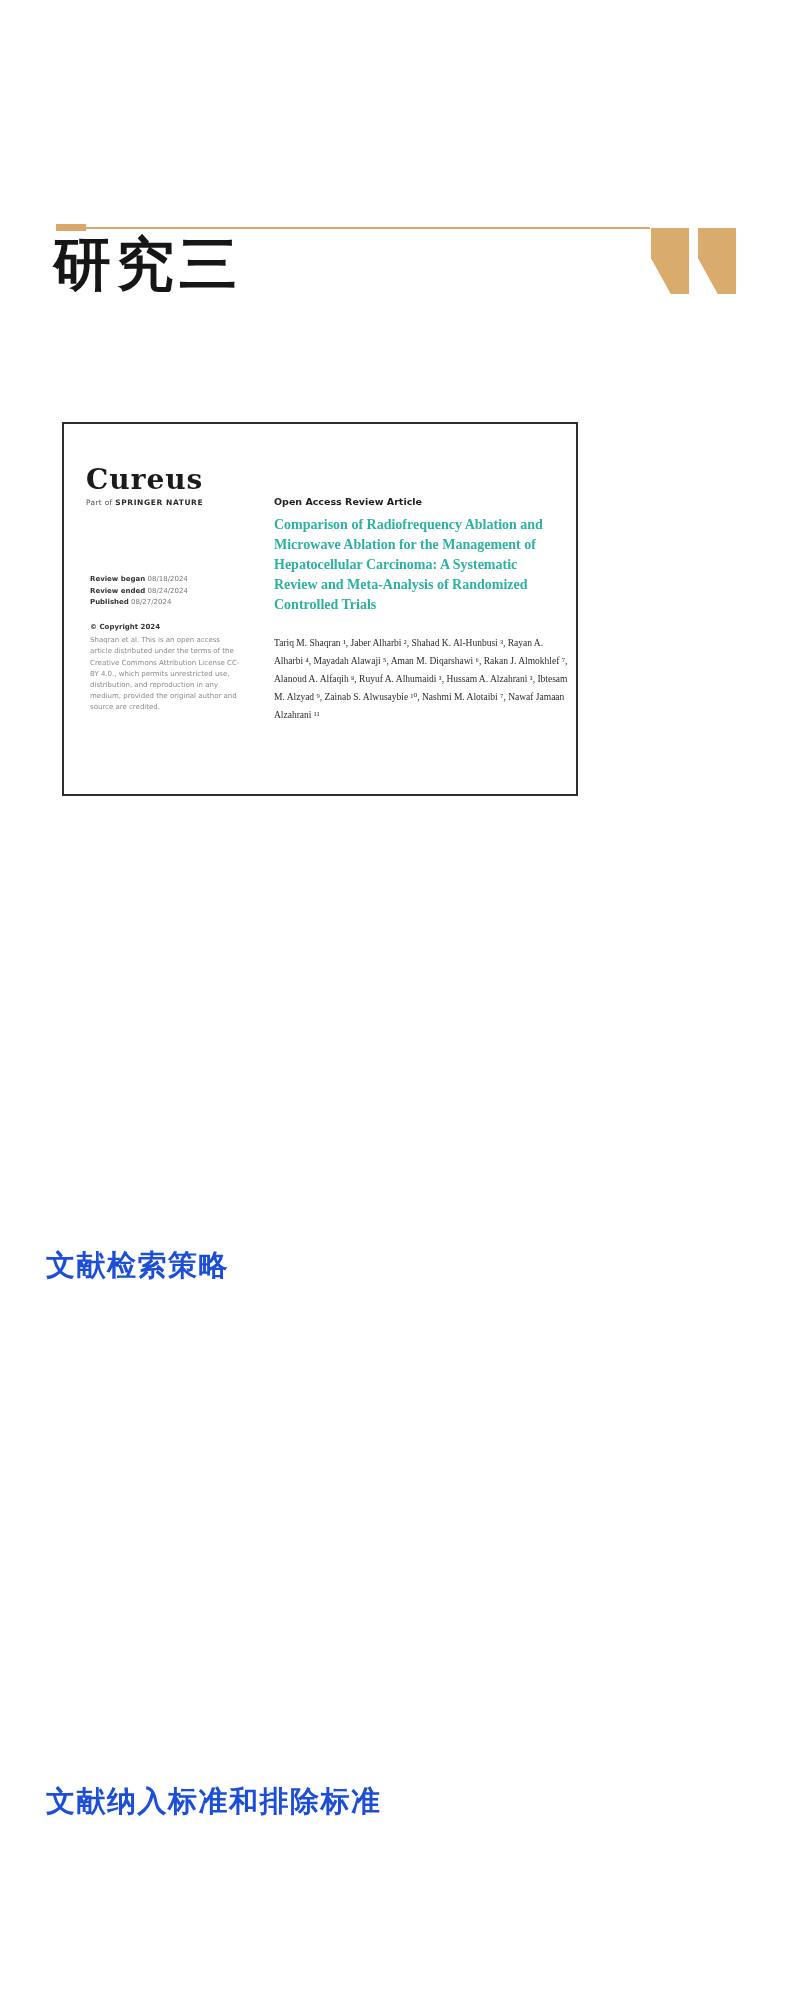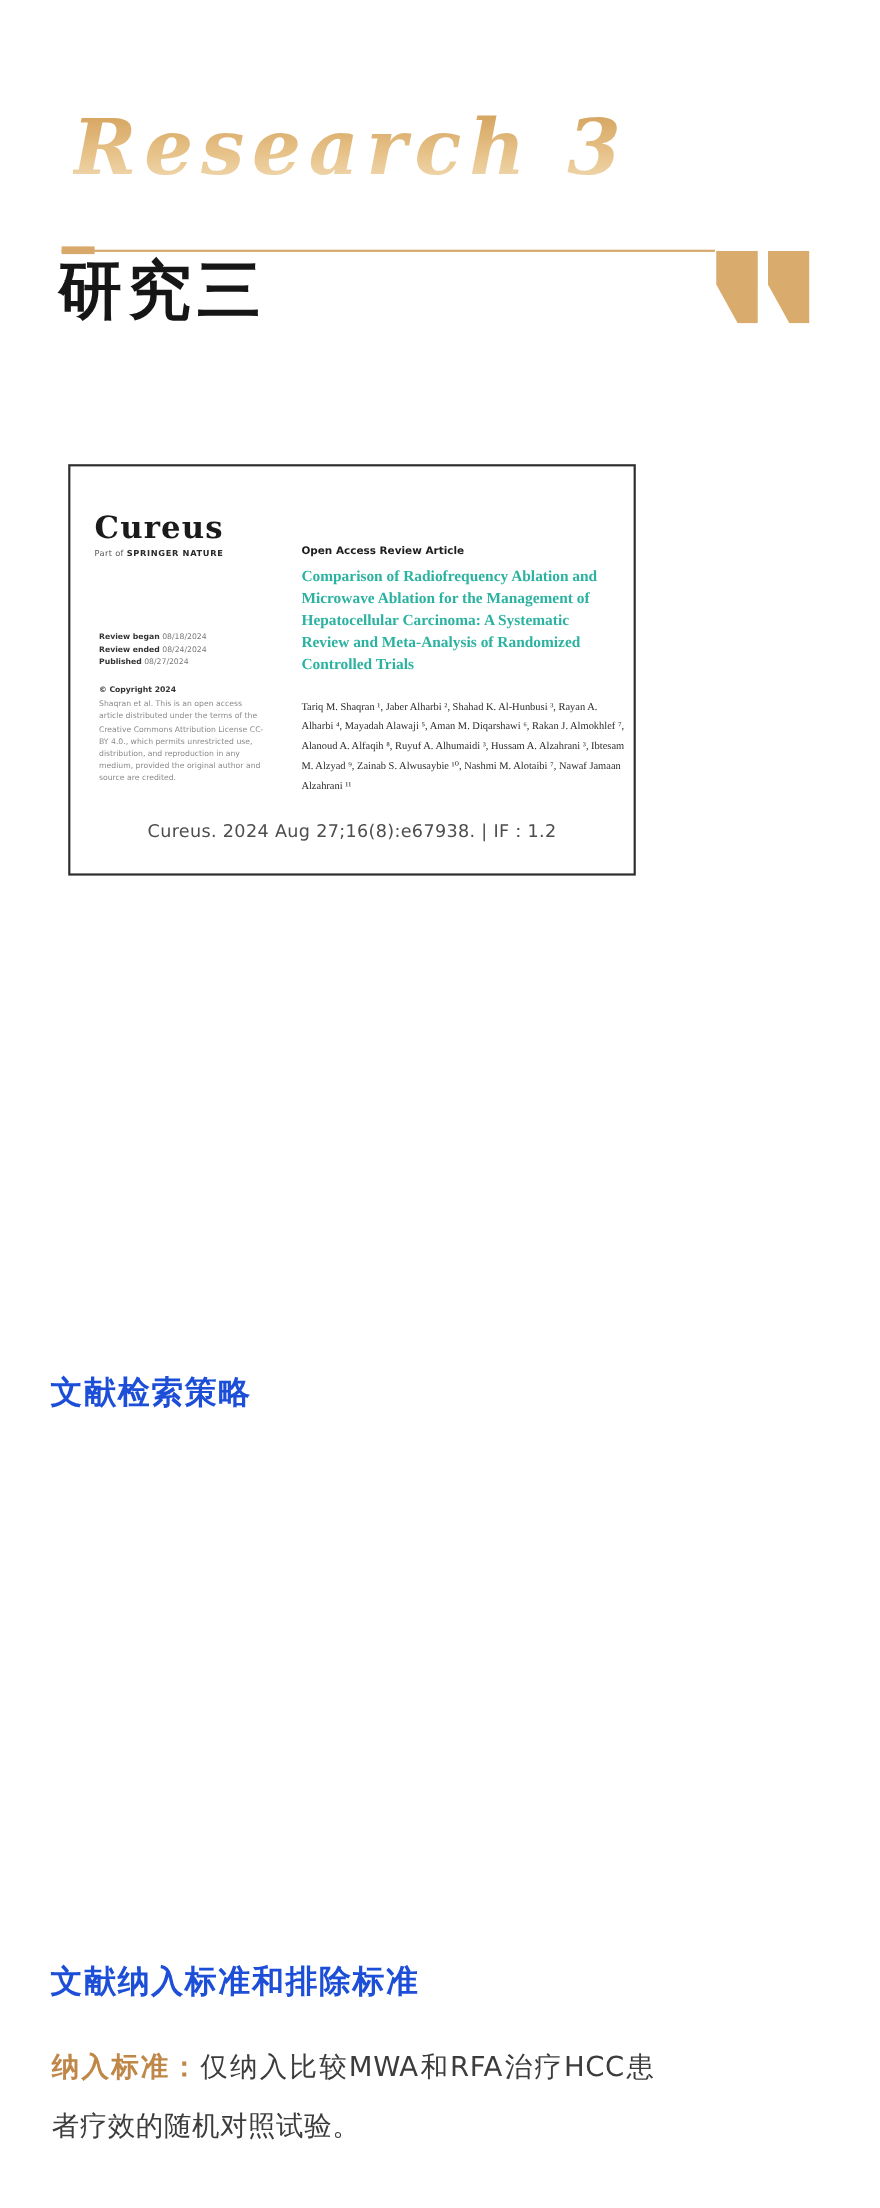--- a/index.html
+++ b/index.html
@@ -71,21 +71,20 @@
   }
   .h-search{top:1246px;}
   .h-criteria{top:1782px;}
   .inclusion-label{color:#bf8748;font-weight:700;}
 </style>
 </head>
 <body>
 
 <div class="page">
 
-  <div class="script-title">Research 3</div>
   <div class="h-dash"></div>
   <div class="h-line"></div>
   <div class="quotes">
     <span class="qm"></span>
     <span class="qm"></span>
   </div>
   <h1 class="cn-title">研究三</h1>
 
   <section class="card">
     <div class="logo-block">
@@ -101,24 +100,22 @@
       <div class="meta-row"><span class="meta-label">Published</span> <span class="meta-value">08/27/2024</span></div>
     </div>
 
     <div class="copyright-block">
       <div class="copyright-label">© Copyright 2024</div>
       <div class="copyright-text">Shaqran et al. This is an open access article distributed under the terms of the Creative Commons Attribution License CC-BY 4.0., which permits unrestricted use, distribution, and reproduction in any medium, provided the original author and source are credited.</div>
     </div>
 
     <div class="authors">Tariq M. Shaqran ¹, Jaber Alharbi ², Shahad K. Al-Hunbusi ³, Rayan A. Alharbi ⁴, Mayadah Alawaji ⁵, Aman M. Diqarshawi ⁶, Rakan J. Almokhlef ⁷, Alanoud A. Alfaqih ⁸, Ruyuf A. Alhumaidi ³, Hussam A. Alzahrani ³, Ibtesam M. Alzyad ⁹, Zainab S. Alwusaybie ¹⁰, Nashmi M. Alotaibi ⁷, Nawaf Jamaan Alzahrani ¹¹</div>
 
-    <div class="citation">Cureus. 2024 Aug 27;16(8):e67938. | IF：1.2</div>
   </section>
 
 
   <h2 class="gold-heading h-search">文献检索策略</h2>
 
 
   <h2 class="gold-heading h-criteria">文献纳入标准和排除标准</h2>
 
-  <p class="body-text p-inclusion"><span class="inclusion-label">纳入标准：</span><span>仅纳入比较MWA和RFA治疗HCC患者疗效的随机对照试验。</span></p>
 
 </div>
 
 </body></html>

